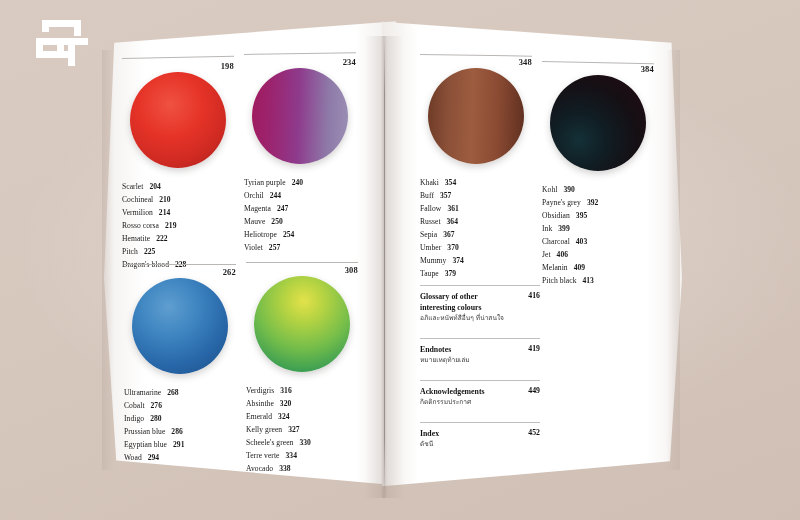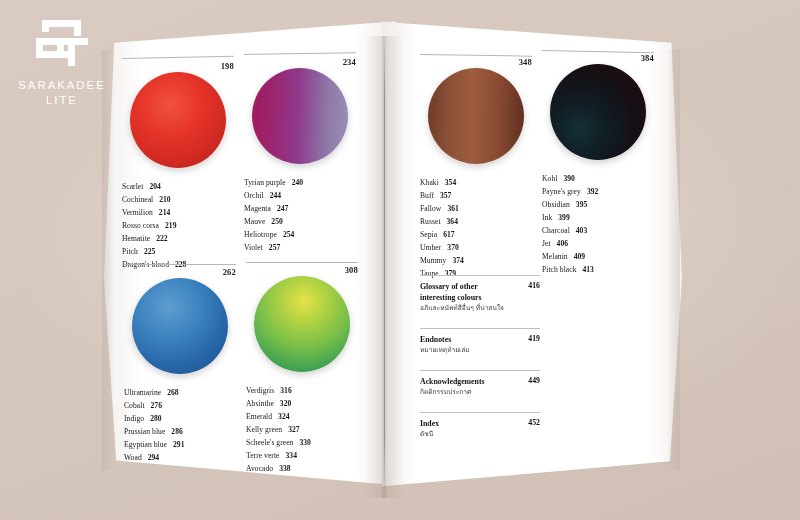--- a/index.html
+++ b/index.html
@@ -79,21 +79,21 @@
   .page-inner { position: absolute; inset: 0; }
 
   .quad { position: absolute; }
   
   #page-left  .q-tl { left: 18px;  top: 44px;  width: 112px; }
   #page-left  .q-tr { left: 140px; top: 40px;  width: 112px; }
   #page-left  .q-bl { left: 20px;  top: 250px; width: 112px; }
   #page-left  .q-br { left: 142px; top: 248px; width: 112px; }
   
   #page-right .q-tl { left: 38px;  top: 40px;  width: 112px; }
-  #page-right .q-tr { left: 160px; top: 36px;  width: 112px; }
+  #page-right .q-tr { left: 160px; top: 47px;  width: 112px; }
 
   .quad-rule {
     height: 1px; background: #b9b6b4; width: 100%;
     transform-origin: left center;
   }
   #page-left .q-tl .quad-rule { transform: rotate(-1.1deg); }
   #page-left .q-tr .quad-rule { transform: rotate(-0.85deg); }
   #page-right .q-tl .quad-rule { transform: rotate(0.85deg); }
   #page-right .q-tr .quad-rule { transform: rotate(1.1deg); }
 
@@ -138,21 +138,21 @@
   }
   .swatch-list { margin-top: 4px; }
   .swatch-list .row {
     display: flex; align-items: baseline;
     font-size: 7.6px; color: #171717; line-height: 1.72; white-space: nowrap;
   }
   .swatch-list .row .nm { letter-spacing: 0.05px; }
   .swatch-list .row .pg { font-weight: 600; padding-left: 6px; }
 
   
-  #backmatter { position: absolute; left: 38px; top: 256px; width: 120px; }
+  #backmatter { position: absolute; left: 38px; top: 266px; width: 120px; }
   .bm-item { padding-top: 5px; }
   .bm-rule { height: 1px; background: #c1bebc; width: 100%; }
   .bm-head {
     display: flex; justify-content: space-between; align-items: flex-start;
     margin-top: 5px;
   }
   .bm-title {
     font-size: 7.8px; font-weight: 700; color: #121212;
     line-height: 1.42; max-width: 92px;
   }
@@ -172,24 +172,20 @@
 <div id="brand">
   <svg id="brand-mark" viewBox="0 0 64 50">
     <g fill="#ffffff">
       <path d="M12 2 H50 V9 H19 V14 H12 Z"></path>
       <rect x="44" y="2" width="7" height="16"></rect>
       <path d="M6 20 H58 V27 H34 V33 H42 V40 H13 V33 H27 V27 H6 Z"></path>
       <rect x="6" y="27" width="7" height="13"></rect>
       <rect x="38" y="20" width="7" height="28"></rect>
     </g>
   </svg>
-  <div id="brand-name">
-    <div>SARAKADEE</div>
-    <div>LITE</div>
-  </div>
 </div>
 
 <div id="book">
 
   <div class="page" id="page-left">
     <div class="page-inner" id="left-inner">
         <div class="quad q-tl">
           <div class="quad-rule"></div>
           <div class="quad-num">198</div>
           <div class="swatch-wrap">
@@ -364,21 +360,21 @@
             <div class="row">
               <span class="nm">Fallow</span>
               <span class="pg">361</span>
             </div>
             <div class="row">
               <span class="nm">Russet</span>
               <span class="pg">364</span>
             </div>
             <div class="row">
               <span class="nm">Sepia</span>
-              <span class="pg">617</span>
+              <span class="pg">367</span>
             </div>
             <div class="row">
               <span class="nm">Umber</span>
               <span class="pg">370</span>
             </div>
             <div class="row">
               <span class="nm">Mummy</span>
               <span class="pg">374</span>
             </div>
             <div class="row">

